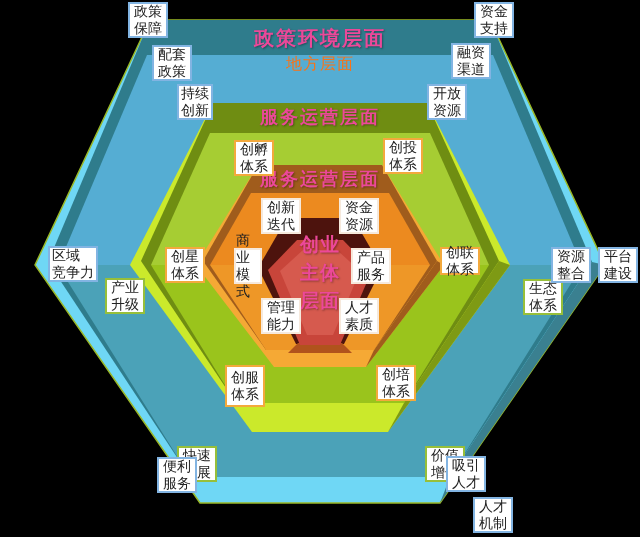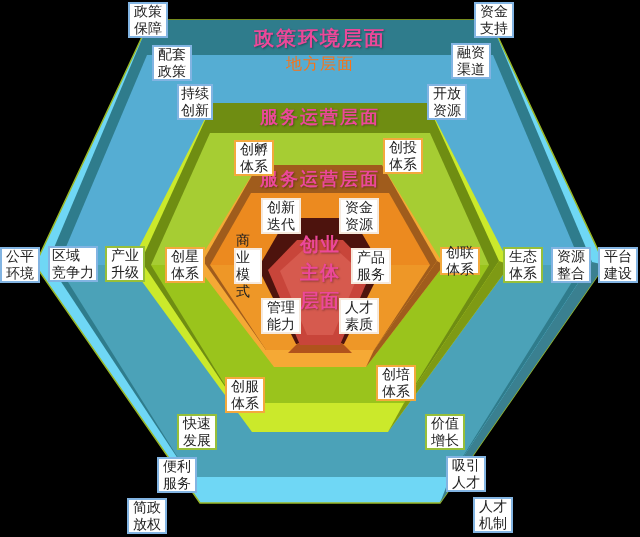--- a/index.html
+++ b/index.html
@@ -12,21 +12,21 @@
   .t1{left:170px;top:24px;width:300px;height:28px;font-size:20px;letter-spacing:2px;}
   .t2{left:220px;top:53px;width:200px;height:22px;font-size:16px;font-weight:normal;
       color:#f97316;text-shadow:none;letter-spacing:1px;}
   .t3{left:200px;top:104px;width:240px;height:26px;font-size:18px;letter-spacing:2px;}
   .t4{left:200px;top:166px;width:240px;height:26px;font-size:18px;letter-spacing:2px;}
   .t5{left:270px;top:243px;width:100px;height:60px;font-size:19px;line-height:28px;letter-spacing:1px;}
   .lb{position:absolute;background:#ffffff;border:2px solid #1d4ed8;box-sizing:border-box;
       display:flex;align-items:center;justify-content:center;text-align:left;
       white-space:pre-line;font-size:14px;line-height:17px;color:#222222;}
   .b-blue{border-color:#82b4e2;}
-  .b-green{border-color:#97bf3a;}
+  .b-green{border-color:#97bf3a;margin-top:32px;}
   .b-orange{border-color:#f3a93c;}
   .b-inner{border-color:#f6e9dc;}
 </style>
 </head>
 <body>
 
 <div class="stage">
 
   <svg width="640" height="537" viewBox="0 0 640 537">
     <defs>
@@ -92,54 +92,50 @@
   <div class="lb b-blue" style="left:451px;top:43px;width:40px;height:36px">融资
 渠道</div>
   <div class="lb b-blue" style="left:427px;top:84px;width:40px;height:36px">开放
 资源</div>
   <div class="lb b-orange" style="left:383px;top:138px;width:40px;height:36px">创投
 体系</div>
   <div class="lb b-inner" style="left:261px;top:198px;width:40px;height:36px">创新
 迭代</div>
   <div class="lb b-inner" style="left:339px;top:198px;width:40px;height:36px">资金
 资源</div>
-  <div class="lb b-blue" style="left:0px;top:247px;width:40px;height:36px">公平
-环境</div>
   <div class="lb b-blue" style="left:48px;top:246px;width:50px;height:36px">区域
 竞争力</div>
   <div class="lb b-green" style="left:105px;top:246px;width:40px;height:36px">产业
 升级</div>
   <div class="lb b-orange" style="left:165px;top:247px;width:40px;height:36px">创星
 体系</div>
   <div class="lb b-inner" style="left:234px;top:248px;width:28px;height:36px">商业
 模式</div>
   <div class="lb b-inner" style="left:351px;top:248px;width:40px;height:36px">产品
 服务</div>
   <div class="lb b-orange" style="left:440px;top:247px;width:40px;height:28px">创联
 体系</div>
-  <div class="lb b-green" style="left:503px;top:247px;width:40px;height:36px">生态
+  <div class="lb b-green" style="left:523px;top:247px;width:40px;height:36px">生态
 体系</div>
   <div class="lb b-blue" style="left:551px;top:247px;width:40px;height:36px">资源
 整合</div>
   <div class="lb b-blue" style="left:598px;top:247px;width:40px;height:36px">平台
 建设</div>
   <div class="lb b-inner" style="left:261px;top:298px;width:40px;height:36px">管理
 能力</div>
   <div class="lb b-inner" style="left:339px;top:298px;width:40px;height:36px">人才
 素质</div>
-  <div class="lb b-orange" style="left:225px;top:377px;width:40px;height:36px">创服
+  <div class="lb b-orange" style="left:225px;top:365px;width:40px;height:42px">创服
 体系</div>
   <div class="lb b-orange" style="left:376px;top:365px;width:40px;height:36px">创培
 体系</div>
   <div class="lb b-green" style="left:177px;top:414px;width:40px;height:36px">快速
 发展</div>
   <div class="lb b-green" style="left:425px;top:414px;width:40px;height:36px">价值
 增长</div>
   <div class="lb b-blue" style="left:157px;top:457px;width:40px;height:36px">便利
 服务</div>
   <div class="lb b-blue" style="left:446px;top:456px;width:40px;height:36px">吸引
 人才</div>
-  <div class="lb b-blue" style="left:127px;top:498px;width:40px;height:36px">简政
-放权</div>
   <div class="lb b-blue" style="left:473px;top:497px;width:40px;height:36px">人才
 机制</div>
 
 </div>
 
 </body></html>

